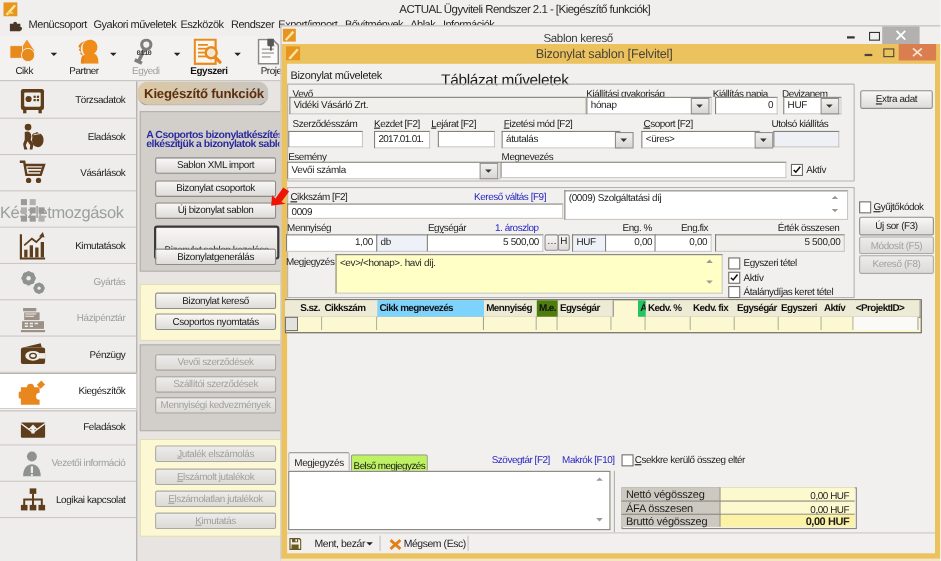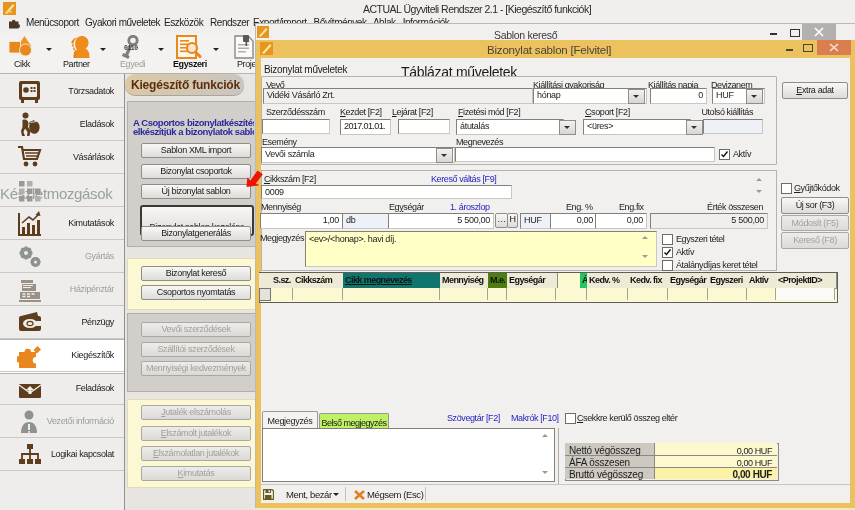--- a/index.html
+++ b/index.html
@@ -317,20 +317,21 @@
 <div class="cbx" style="left:719px;top:149px;"></div>
 <svg class="ab" style="left:720px;top:150px" width="9" height="9">
       <path d="M1.5 4.5 L3.5 6.5 L7.5 1.5" stroke="#111" stroke-width="1.4" fill="none"></path>
     </svg>
 <div class="lbl" style="left:733px;top:149px;">Aktív</div>
 
 <div class="ab" style="left:261px;top:170px;width:514px;height:99px;border:1px solid #b6b3ae;"></div>
 <div class="lbl" style="left:264px;top:174px;"><span class="u">C</span>ikkszám [F2]</div>
 <div class="lbl blue" style="left:431px;top:174px;">Kereső váltás [F9]</div>
 <div class="fld" style="left:261px;top:185px;width:246px;height:11px;padding:1px 0 0 3px;">0009</div>
+<div class="fld" style="left:513px;top:173px;width:253px;height:24px;padding:1px 0 0 3px;">(0009) Szolgáltatási díj</div>
 <div class="ab arrup" style="left:754px;top:176px;width:10px;height:8px;"></div>
 <div class="ab arrdn" style="left:754px;top:187px;width:10px;height:8px;"></div>
 
 <div class="lbl" style="left:261px;top:202px;">Mennyisé<span class="u">g</span></div>
 <div class="fld" style="left:260px;top:213px;width:78px;height:13px;text-align:right;padding:1px 3px 0 0;">1,00</div>
 <div class="fld" style="left:342px;top:213px;width:43px;height:13px;background:#eef1f7;padding:1px 0 0 3px;">db</div>
 <div class="lbl" style="left:389px;top:202px;">Eg<span class="u">y</span>ségár</div>
 <div class="lbl blue" style="left:450px;top:202px;">1. ároszlop</div>
 <div class="fld" style="left:388px;top:213px;width:101px;height:13px;text-align:right;padding:1px 3px 0 0;">5 500,00</div>
 <div class="btn" style="left:495px;top:213px;width:11px;height:13px;font-size:9px;letter-spacing:-0.5px;line-height:10px;">…</div>
@@ -364,21 +365,21 @@
 <div class="btn dis" style="left:781px;top:232px;width:66px;height:13px;padding-top:2px;">Kereső (F8)</div>
 
 <div class="ab" style="left:259px;top:272px;width:577px;height:29px;border:1px solid #5f5d5a;background:#fcf9d2;"></div>
 <div id="table">
       <div class="ab" style="left:259px;top:273px;width:11px;height:13px;background:#edead6;border-right:1px solid #8f8d89;border-bottom:1px solid #8f8d89;font-size:9px;letter-spacing:-0.55px;font-weight:bold;color:#111;padding:2px 0 0 2px;box-sizing:content-box;overflow:hidden;white-space:nowrap;"></div>
       <div class="ab" style="left:259px;top:288px;width:11px;height:12px;background:#e4e2df;border-right:1px solid #a6a294;border:1px solid #77756f;height:11px;width:10px;"></div>
       <div class="ab" style="left:271px;top:273px;width:21px;height:13px;background:#edead6;border-right:1px solid #8f8d89;border-bottom:1px solid #8f8d89;font-size:9px;letter-spacing:-0.55px;font-weight:bold;color:#111;padding:2px 0 0 2px;box-sizing:content-box;overflow:hidden;white-space:nowrap;">S.sz.</div>
       <div class="ab" style="left:271px;top:288px;width:21px;height:12px;background:#fcf9d2;border-right:1px solid #a6a294;"></div>
       <div class="ab" style="left:293px;top:273px;width:49px;height:13px;background:#edead6;border-right:1px solid #8f8d89;border-bottom:1px solid #8f8d89;font-size:9px;letter-spacing:-0.55px;font-weight:bold;color:#111;padding:2px 0 0 2px;box-sizing:content-box;overflow:hidden;white-space:nowrap;">Cikkszám</div>
       <div class="ab" style="left:293px;top:288px;width:49px;height:12px;background:#fcf9d2;border-right:1px solid #a6a294;"></div>
-      <div class="ab" style="left:343px;top:273px;width:96px;height:13px;background:#0f766e;border-right:1px solid #8f8d89;border-bottom:1px solid #8f8d89;font-size:9px;letter-spacing:-0.55px;font-weight:bold;color:#111;padding:2px 0 0 2px;box-sizing:content-box;overflow:hidden;white-space:nowrap;text-decoration:underline;">Cikk megnevezés</div>
+      <div class="ab" style="left:343px;top:273px;width:96px;height:13px;background:#7dd3fc;border-right:1px solid #8f8d89;border-bottom:1px solid #8f8d89;font-size:9px;letter-spacing:-0.55px;font-weight:bold;color:#111;padding:2px 0 0 2px;box-sizing:content-box;overflow:hidden;white-space:nowrap;">Cikk megnevezés</div>
       <div class="ab" style="left:343px;top:288px;width:96px;height:12px;background:#fcf9d2;border-right:1px solid #a6a294;"></div>
       <div class="ab" style="left:440px;top:273px;width:47px;height:13px;background:#edead6;border-right:1px solid #8f8d89;border-bottom:1px solid #8f8d89;font-size:9px;letter-spacing:-0.55px;font-weight:bold;color:#111;padding:2px 0 0 2px;box-sizing:content-box;overflow:hidden;white-space:nowrap;">Mennyiség</div>
       <div class="ab" style="left:440px;top:288px;width:47px;height:12px;background:#fcf9d2;border-right:1px solid #a6a294;"></div>
       <div class="ab" style="left:488px;top:273px;width:18px;height:13px;background:#4d7c0f;border-right:1px solid #8f8d89;border-bottom:1px solid #8f8d89;font-size:9px;letter-spacing:-0.55px;font-weight:bold;color:#111;padding:2px 0 0 2px;box-sizing:content-box;overflow:hidden;white-space:nowrap;">M.e.</div>
       <div class="ab" style="left:488px;top:288px;width:18px;height:12px;background:#fcf9d2;border-right:1px solid #a6a294;"></div>
       <div class="ab" style="left:507px;top:273px;width:48px;height:13px;background:#edead6;border-right:1px solid #8f8d89;border-bottom:1px solid #8f8d89;font-size:9px;letter-spacing:-0.55px;font-weight:bold;color:#111;padding:2px 0 0 2px;box-sizing:content-box;overflow:hidden;white-space:nowrap;">Egységár</div>
       <div class="ab" style="left:507px;top:288px;width:48px;height:12px;background:#fcf9d2;border-right:1px solid #a6a294;"></div>
       <div class="ab" style="left:580px;top:273px;width:30px;height:13px;background:#22c55e;border-right:1px solid #8f8d89;border-bottom:1px solid #8f8d89;font-size:9px;letter-spacing:-0.55px;font-weight:bold;color:#111;padding:2px 0 0 2px;box-sizing:content-box;overflow:hidden;white-space:nowrap;">ÁFA%</div>
       <div class="ab" style="left:556px;top:288px;width:30px;height:12px;background:#fcf9d2;border-right:1px solid #a6a294;"></div>
       <div class="ab" style="left:587px;top:273px;width:40px;height:13px;background:#edead6;border-right:1px solid #8f8d89;border-bottom:1px solid #8f8d89;font-size:9px;letter-spacing:-0.55px;font-weight:bold;color:#111;padding:2px 0 0 2px;box-sizing:content-box;overflow:hidden;white-space:nowrap;">Kedv. %</div>

